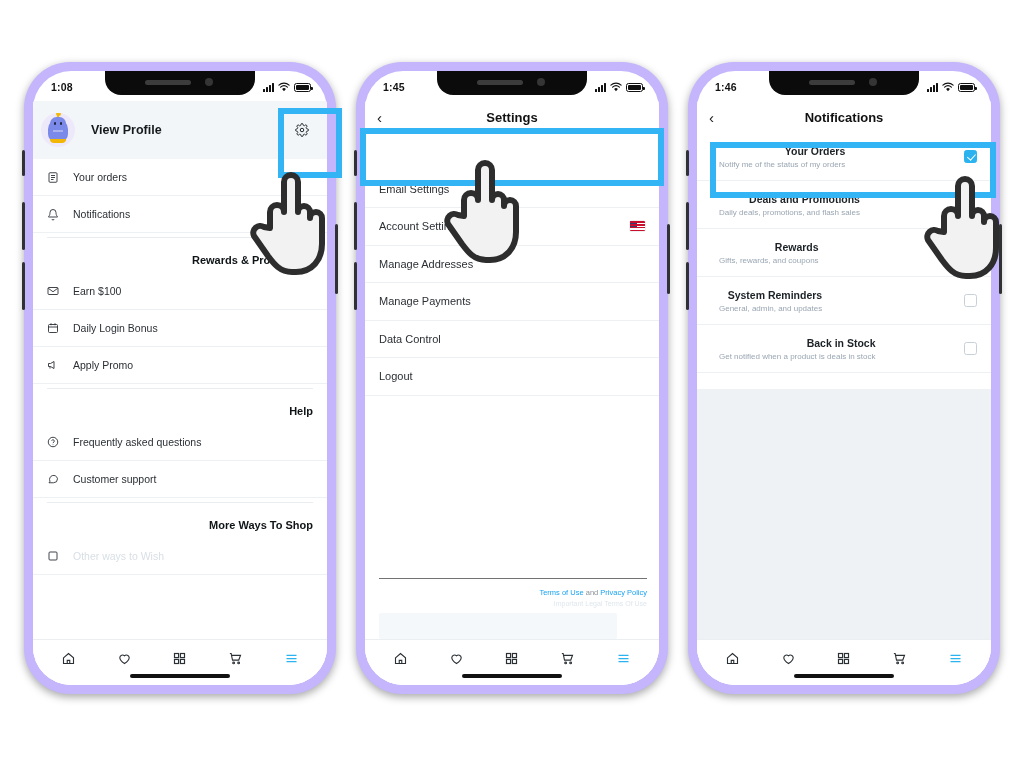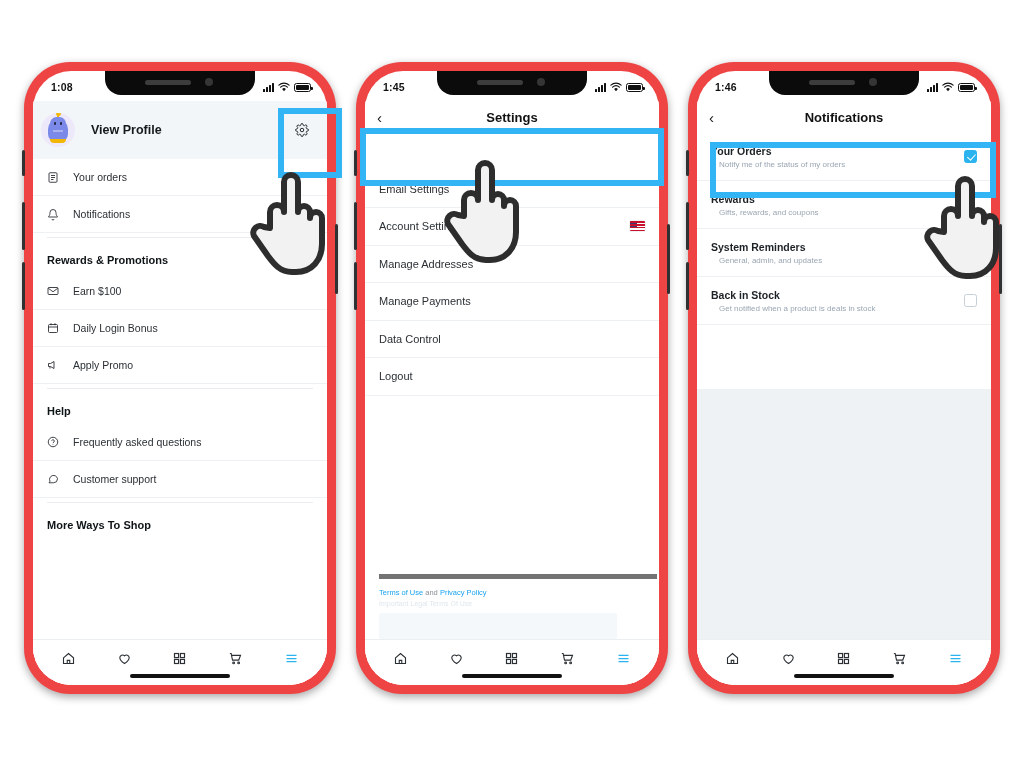--- a/index.html
+++ b/index.html
@@ -8,23 +8,24 @@
     background: #ffffff;
     font-family: "Liberation Sans", sans-serif;
     overflow: hidden;
   }
   .stage { position: relative; width: 1024px; height: 768px; }
 
   
   .phone {
     position: absolute;
     width: 312px; height: 632px;
-    background: #ef4444;
+    background: #c4b5fd;
     border-radius: 46px;
     box-shadow: 0 3px 9px rgba(0,0,0,.35);
+    text-align: right;
   }
   .phone.p1 { left: 24px;  top: 62px; }
   .phone.p2 { left: 356px; top: 62px; }
   .phone.p3 { left: 688px; top: 62px; }
 
   .btn-side {
     position: absolute; background: #2f3133; border-radius: 2px;
   }
   .btn-silent { left: -2px; top: 88px;  width: 3px; height: 26px; }
   .btn-volup  { left: -2px; top: 140px; width: 3px; height: 48px; }
@@ -136,22 +137,22 @@
     height:37.5px; display:flex; align-items:center; justify-content:space-between;
     padding:0 14px; border-bottom:1px solid #eef1f3; font-size:11px; color:#2b3035;
   }
   .flag {
     width:15px; height:10px; border-radius:1px; overflow:hidden; position:relative;
     background:#fff; box-shadow:0 0 0 .5px rgba(0,0,0,.12);
   }
   .flag .stripe{ position:absolute; left:0; right:0; height:1.43px; background:#c8102e; }
   .flag .canton{ position:absolute; left:0; top:0; width:6.5px; height:5.7px; background:#3c3b6e;}
   .footlinks {
-    position:absolute; left:14px; right:2px; bottom:78px;
-    border-top:5px solid #737373; padding-top:9px;
+    position:absolute; left:14px; right:12px; bottom:78px;
+    border-top:1px solid #737373; padding-top:9px;
     font-size:7.5px; color:#8a9299;
   }
   .footlinks a{ color:#1aa3f0; text-decoration:none; }
   .footfade { font-size:7px; color:#dfe7ed; margin-top:3px; }
   .foot-ghost{
     position:absolute; left:14px; right:42px; bottom:46px; height:26px;
     background:#f4f8fb; border-radius:2px;
   }
 
   
@@ -318,20 +319,28 @@
           <span class="ico">
             <svg width="12" height="12" viewBox="0 0 24 24" fill="none" stroke="#2b3035" stroke-width="1.8">
               <path d="M21 11.5a8 8 0 0 1-8 8H4l2-3a8 8 0 1 1 15-5z"></path>
             </svg>
           </span>
           <span class="txt">Customer support</span>
         </div>
         <div class="divider"></div>
 
         <div class="sec-title">More Ways To Shop</div>
+        <div class="row">
+          <span class="ico">
+            <svg width="12" height="12" viewBox="0 0 24 24" fill="none" stroke="#2b3035" stroke-width="1.8">
+                <rect x="4" y="4" width="16" height="16" rx="2"></rect>
+              </svg>
+          </span>
+          <span class="txt" style="color:#d8dfe5">Other ways to Wish</span>
+        </div>
       </div>
 
       <div class="tabbar">
         <div class="t">
           <svg width="15" height="15" viewBox="0 0 24 24" fill="none" stroke="currentColor" stroke-width="1.8">
               <path d="M4 11 12 4l8 7v9H4z"></path>
               <path d="M10 20v-5h4v5"></path>
             </svg>
         </div>
         <div class="t">
@@ -526,20 +535,26 @@
         </div>
 
         <div class="nrow">
           <div>
             <div class="nt">Your Orders</div>
             <div class="ns">Notify me of the status of my orders</div>
           </div>
           <div class="cb on"></div>
         </div>
 
+        <div class="nrow">
+          <div>
+            <div class="nt">Deals and Promotions</div>
+            <div class="ns">Daily deals, promotions, and flash sales</div>
+          </div>
+        </div>
 
         <div class="nrow">
           <div>
             <div class="nt">Rewards</div>
             <div class="ns">Gifts, rewards, and coupons</div>
           </div>
         </div>
 
         <div class="nrow">
           <div>

